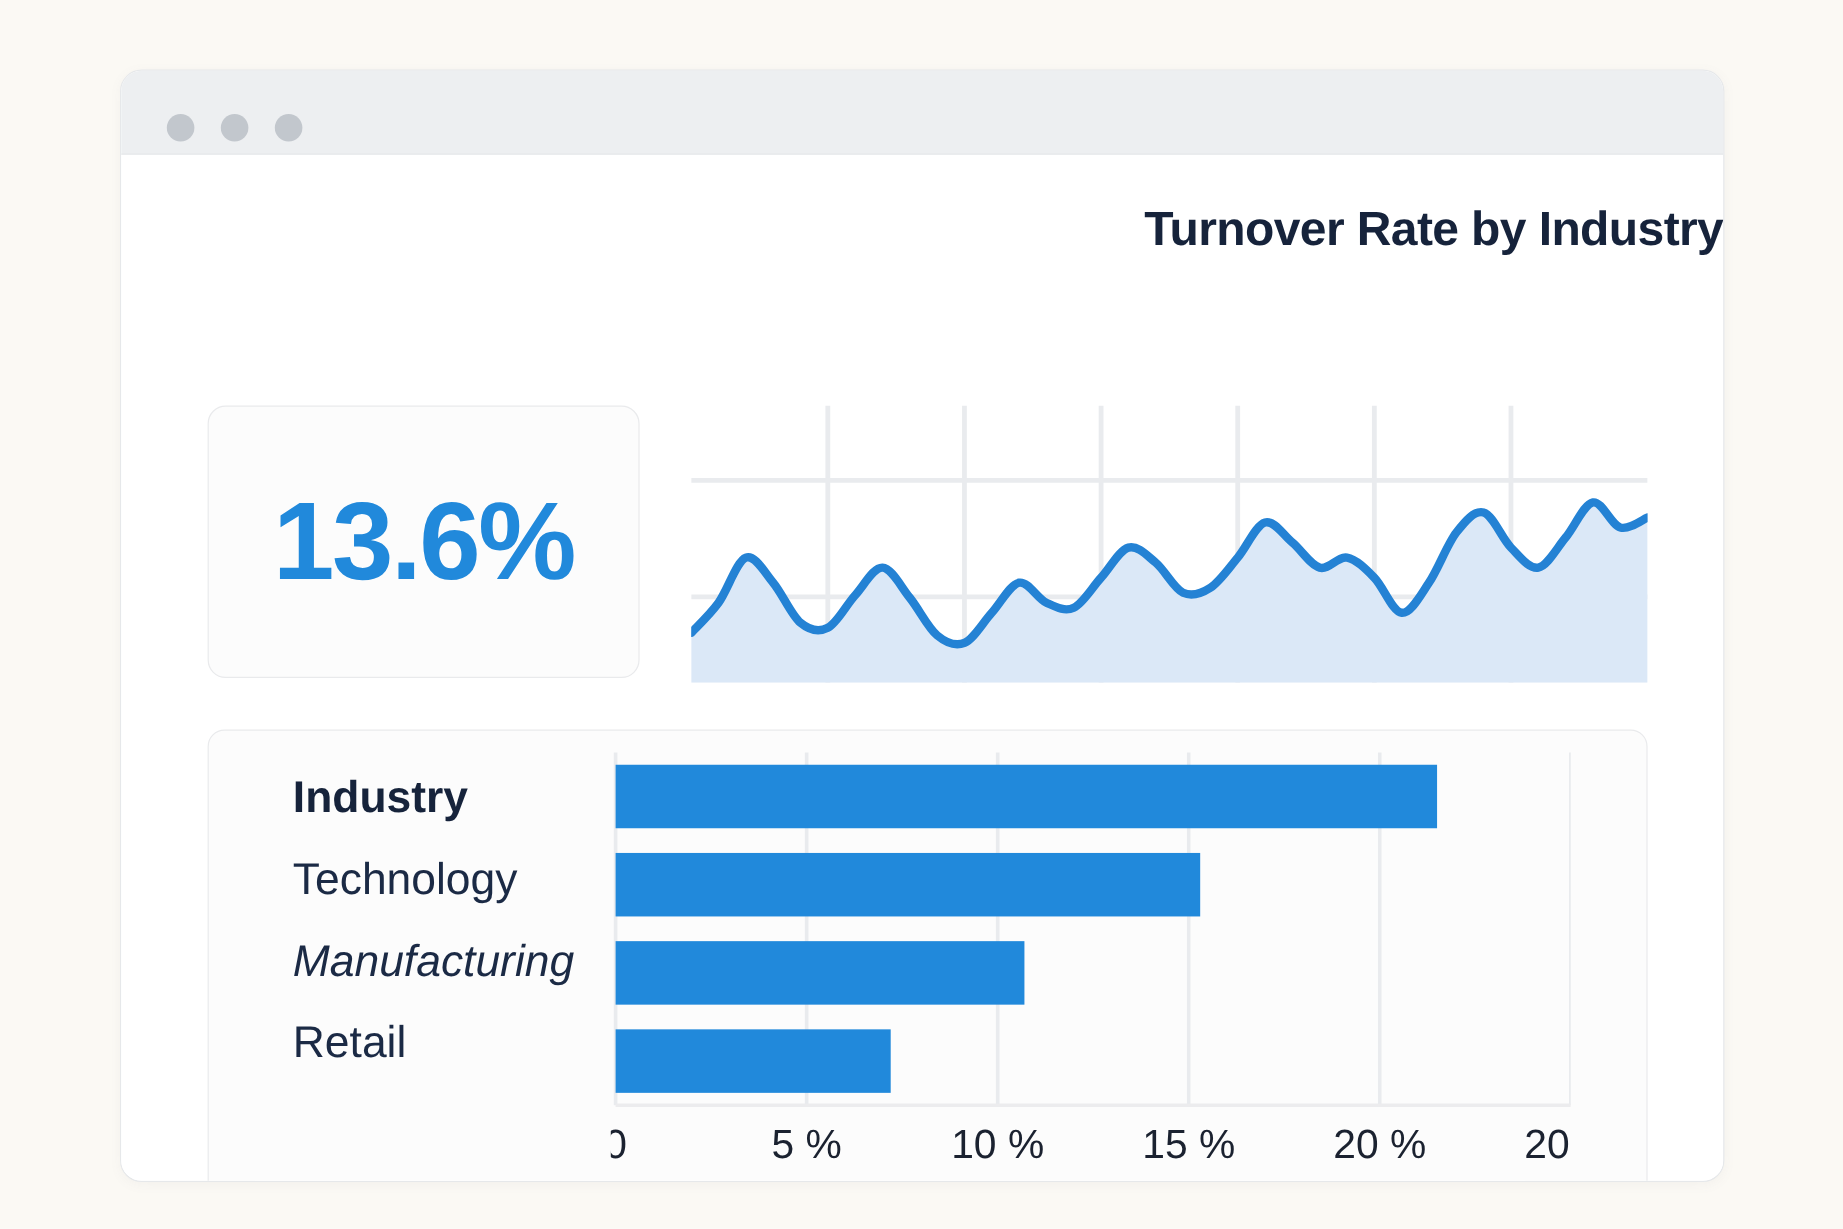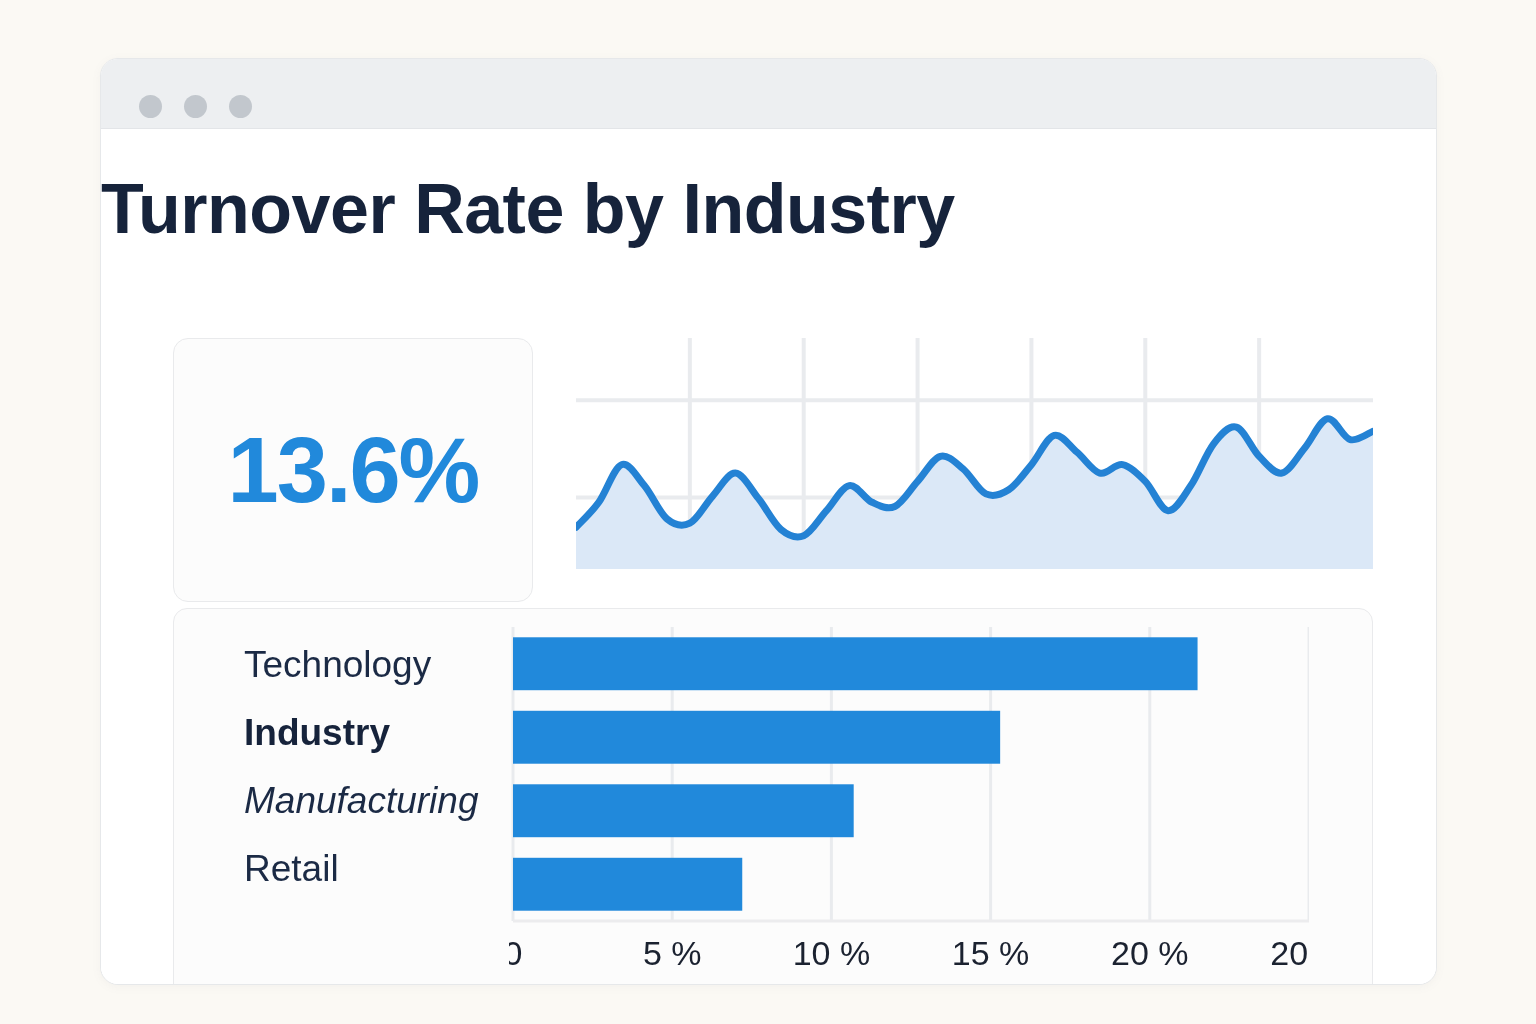--- a/index.html
+++ b/index.html
@@ -60,42 +60,42 @@
     height: calc(100% - 70px);
     background: #ffffff;
   }
 
   
   #page-title {
     position: absolute;
     left: 0;
     top: 40px;
     width: 100%;
-    text-align: left;
-    font-size: 70px;
+    text-align: right;
+    font-size: 40px;
     font-weight: bold;
     color: #16233b;
     letter-spacing: -0.5px;
     white-space: nowrap;
   }
 
   
   .card {
     position: absolute;
     background: #fcfcfc;
     border: 1px solid #e9eaec;
     border-radius: 14px;
     box-sizing: border-box;
   }
 
   #kpi-card {
     left: 72px;
     top: 209px;
     width: 360px;
-    height: 264px;
+    height: 227px;
     border-radius: 15px;
   }
   #kpi-value {
     position: absolute;
     left: 0; right: 0;
     top: 50%;
     transform: translateY(-50%);
     text-align: center;
     font-size: 92px;
     font-weight: bold;
@@ -181,22 +181,22 @@
             <line x1="0" y1="159.39" x2="797" y2="159.39" stroke="#e9ebee" stroke-width="4"></line>
           </g>
         <path id="spark-area" fill="#dbe8f7" stroke="none" d="M 0 189.38000000000002 C 3.7952380952380955 185.20000000000002, 15.18095238095238 174.75, 22.771428571428572 164.29999999999998 C 30.361904761904764 153.84999999999997, 37.952380952380956 129.46666666666667, 45.542857142857144 126.68 C 53.13333333333333 123.89333333333335, 60.72380952380953 138.52333333333334, 68.31428571428572 147.58 C 75.90476190476191 156.63666666666668, 83.49523809523811 174.75, 91.08571428571429 181.02 C 98.67619047619047 187.29000000000002, 106.26666666666665 189.0316666666667, 113.85714285714285 185.20000000000002 C 121.44761904761904 181.36833333333334, 129.03809523809525 166.39, 136.62857142857143 158.02999999999997 C 144.21904761904761 149.66999999999996, 151.80952380952382 134.6916666666667, 159.4 135.04000000000002 C 166.9904761904762 135.38833333333335, 174.5809523809524 150.71499999999997, 182.17142857142858 160.11999999999998 C 189.76190476190476 169.52499999999998, 197.35238095238094 185.2, 204.94285714285712 191.47 C 212.5333333333333 197.74, 220.12380952380948 200.875, 227.7142857142857 197.74 C 235.3047619047619 194.60500000000002, 242.89523809523808 181.01999999999998, 250.4857142857143 172.66 C 258.0761904761905 164.3, 265.6666666666667 148.97333333333336, 273.25714285714287 147.58 C 280.84761904761905 146.18666666666667, 288.43809523809523 160.81666666666666, 296.0285714285714 164.29999999999998 C 303.6190476190476 167.7833333333333, 311.20952380952383 171.9633333333333, 318.8 168.48 C 326.3904761904762 164.99666666666667, 333.9809523809524 151.76, 341.57142857142856 143.39999999999998 C 349.16190476190474 135.03999999999996, 356.752380952381 120.40999999999998, 364.34285714285716 118.32 C 371.93333333333334 116.23, 379.5238095238095 124.59000000000002, 387.1142857142857 130.86 C 394.7047619047619 137.13, 402.29523809523806 152.45666666666665, 409.88571428571424 155.93999999999997 C 417.4761904761904 159.4233333333333, 425.06666666666666 156.63666666666666, 432.65714285714284 151.76 C 440.247619047619 146.88333333333333, 447.8380952380952 135.73666666666668, 455.4285714285714 126.68 C 463.01904761904757 117.62333333333333, 470.6095238095238 99.51, 478.2 97.42 C 485.79047619047617 95.33, 493.3809523809524 107.86999999999998, 500.9714285714286 114.13999999999999 C 508.56190476190477 120.41, 516.1523809523809 132.95000000000002, 523.7428571428571 135.04000000000002 C 531.3333333333334 137.13000000000002, 538.9238095238095 125.28666666666668, 546.5142857142857 126.68 C 554.104761904762 128.07333333333332, 561.6952380952382 135.73666666666665, 569.2857142857143 143.39999999999998 C 576.8761904761905 151.0633333333333, 584.4666666666667 171.9633333333333, 592.0571428571428 172.66 C 599.647619047619 173.35666666666668, 607.2380952380952 158.7266666666667, 614.8285714285714 147.58 C 622.4190476190477 136.43333333333334, 630.0095238095238 115.53333333333336, 637.6 105.78000000000002 C 645.1904761904763 96.02666666666667, 652.7809523809524 86.97, 660.3714285714286 89.05999999999999 C 667.9619047619049 91.14999999999998, 675.5523809523809 110.65666666666665, 683.1428571428571 118.32 C 690.7333333333333 125.98333333333333, 698.3238095238095 136.43333333333337, 705.9142857142857 135.04000000000002 C 713.504761904762 133.64666666666668, 721.0952380952381 119.01666666666667, 728.6857142857143 109.96 C 736.2761904761905 100.90333333333332, 743.8666666666666 82.09333333333335, 751.4571428571428 80.70000000000002 C 759.047619047619 79.30666666666669, 766.6380952380952 99.51000000000002, 774.2285714285714 101.60000000000001 C 781.8190476190476 103.69, 793.2047619047619 94.63333333333333, 797 93.24 L 797 231 L 0 231 Z"></path>
         <path id="spark-line" fill="none" stroke="#2482d4" stroke-width="7" stroke-linecap="round" stroke-linejoin="round" d="M 0 189.38000000000002 C 3.7952380952380955 185.20000000000002, 15.18095238095238 174.75, 22.771428571428572 164.29999999999998 C 30.361904761904764 153.84999999999997, 37.952380952380956 129.46666666666667, 45.542857142857144 126.68 C 53.13333333333333 123.89333333333335, 60.72380952380953 138.52333333333334, 68.31428571428572 147.58 C 75.90476190476191 156.63666666666668, 83.49523809523811 174.75, 91.08571428571429 181.02 C 98.67619047619047 187.29000000000002, 106.26666666666665 189.0316666666667, 113.85714285714285 185.20000000000002 C 121.44761904761904 181.36833333333334, 129.03809523809525 166.39, 136.62857142857143 158.02999999999997 C 144.21904761904761 149.66999999999996, 151.80952380952382 134.6916666666667, 159.4 135.04000000000002 C 166.9904761904762 135.38833333333335, 174.5809523809524 150.71499999999997, 182.17142857142858 160.11999999999998 C 189.76190476190476 169.52499999999998, 197.35238095238094 185.2, 204.94285714285712 191.47 C 212.5333333333333 197.74, 220.12380952380948 200.875, 227.7142857142857 197.74 C 235.3047619047619 194.60500000000002, 242.89523809523808 181.01999999999998, 250.4857142857143 172.66 C 258.0761904761905 164.3, 265.6666666666667 148.97333333333336, 273.25714285714287 147.58 C 280.84761904761905 146.18666666666667, 288.43809523809523 160.81666666666666, 296.0285714285714 164.29999999999998 C 303.6190476190476 167.7833333333333, 311.20952380952383 171.9633333333333, 318.8 168.48 C 326.3904761904762 164.99666666666667, 333.9809523809524 151.76, 341.57142857142856 143.39999999999998 C 349.16190476190474 135.03999999999996, 356.752380952381 120.40999999999998, 364.34285714285716 118.32 C 371.93333333333334 116.23, 379.5238095238095 124.59000000000002, 387.1142857142857 130.86 C 394.7047619047619 137.13, 402.29523809523806 152.45666666666665, 409.88571428571424 155.93999999999997 C 417.4761904761904 159.4233333333333, 425.06666666666666 156.63666666666666, 432.65714285714284 151.76 C 440.247619047619 146.88333333333333, 447.8380952380952 135.73666666666668, 455.4285714285714 126.68 C 463.01904761904757 117.62333333333333, 470.6095238095238 99.51, 478.2 97.42 C 485.79047619047617 95.33, 493.3809523809524 107.86999999999998, 500.9714285714286 114.13999999999999 C 508.56190476190477 120.41, 516.1523809523809 132.95000000000002, 523.7428571428571 135.04000000000002 C 531.3333333333334 137.13000000000002, 538.9238095238095 125.28666666666668, 546.5142857142857 126.68 C 554.104761904762 128.07333333333332, 561.6952380952382 135.73666666666665, 569.2857142857143 143.39999999999998 C 576.8761904761905 151.0633333333333, 584.4666666666667 171.9633333333333, 592.0571428571428 172.66 C 599.647619047619 173.35666666666668, 607.2380952380952 158.7266666666667, 614.8285714285714 147.58 C 622.4190476190477 136.43333333333334, 630.0095238095238 115.53333333333336, 637.6 105.78000000000002 C 645.1904761904763 96.02666666666667, 652.7809523809524 86.97, 660.3714285714286 89.05999999999999 C 667.9619047619049 91.14999999999998, 675.5523809523809 110.65666666666665, 683.1428571428571 118.32 C 690.7333333333333 125.98333333333333, 698.3238095238095 136.43333333333337, 705.9142857142857 135.04000000000002 C 713.504761904762 133.64666666666668, 721.0952380952381 119.01666666666667, 728.6857142857143 109.96 C 736.2761904761905 100.90333333333332, 743.8666666666666 82.09333333333335, 751.4571428571428 80.70000000000002 C 759.047619047619 79.30666666666669, 766.6380952380952 99.51000000000002, 774.2285714285714 101.60000000000001 C 781.8190476190476 103.69, 793.2047619047619 94.63333333333333, 797 93.24"></path>
       </svg>
     </div>
 
     <div class="card" id="bar-card">
 
       <div id="bar-labels">
+        <div class="bar-label header" style="font-weight: bold;">Industry</div>
         <div class="bar-label" style="font-weight: normal;">Technology</div>
-        <div class="bar-label header" style="font-weight: bold;">Industry</div>
         <div class="bar-label" style="font-weight: normal; font-style: italic;">Manufacturing</div>
         <div class="bar-label" style="font-weight: normal;">Retail</div>
       </div>
 
       <div id="bar-plot">
         <svg id="bar-plot-svg" viewBox="0 0 800 380" preserveAspectRatio="none">
           <g id="bar-grid">
               <line x1="4" y1="6" x2="4" y2="300" stroke="#e9ebee" stroke-width="3"></line>
               <line x1="163.20000000000002" y1="6" x2="163.20000000000002" y2="300" stroke="#e9ebee" stroke-width="3"></line>
               <line x1="322.40000000000003" y1="6" x2="322.40000000000003" y2="300" stroke="#e9ebee" stroke-width="3"></line>

